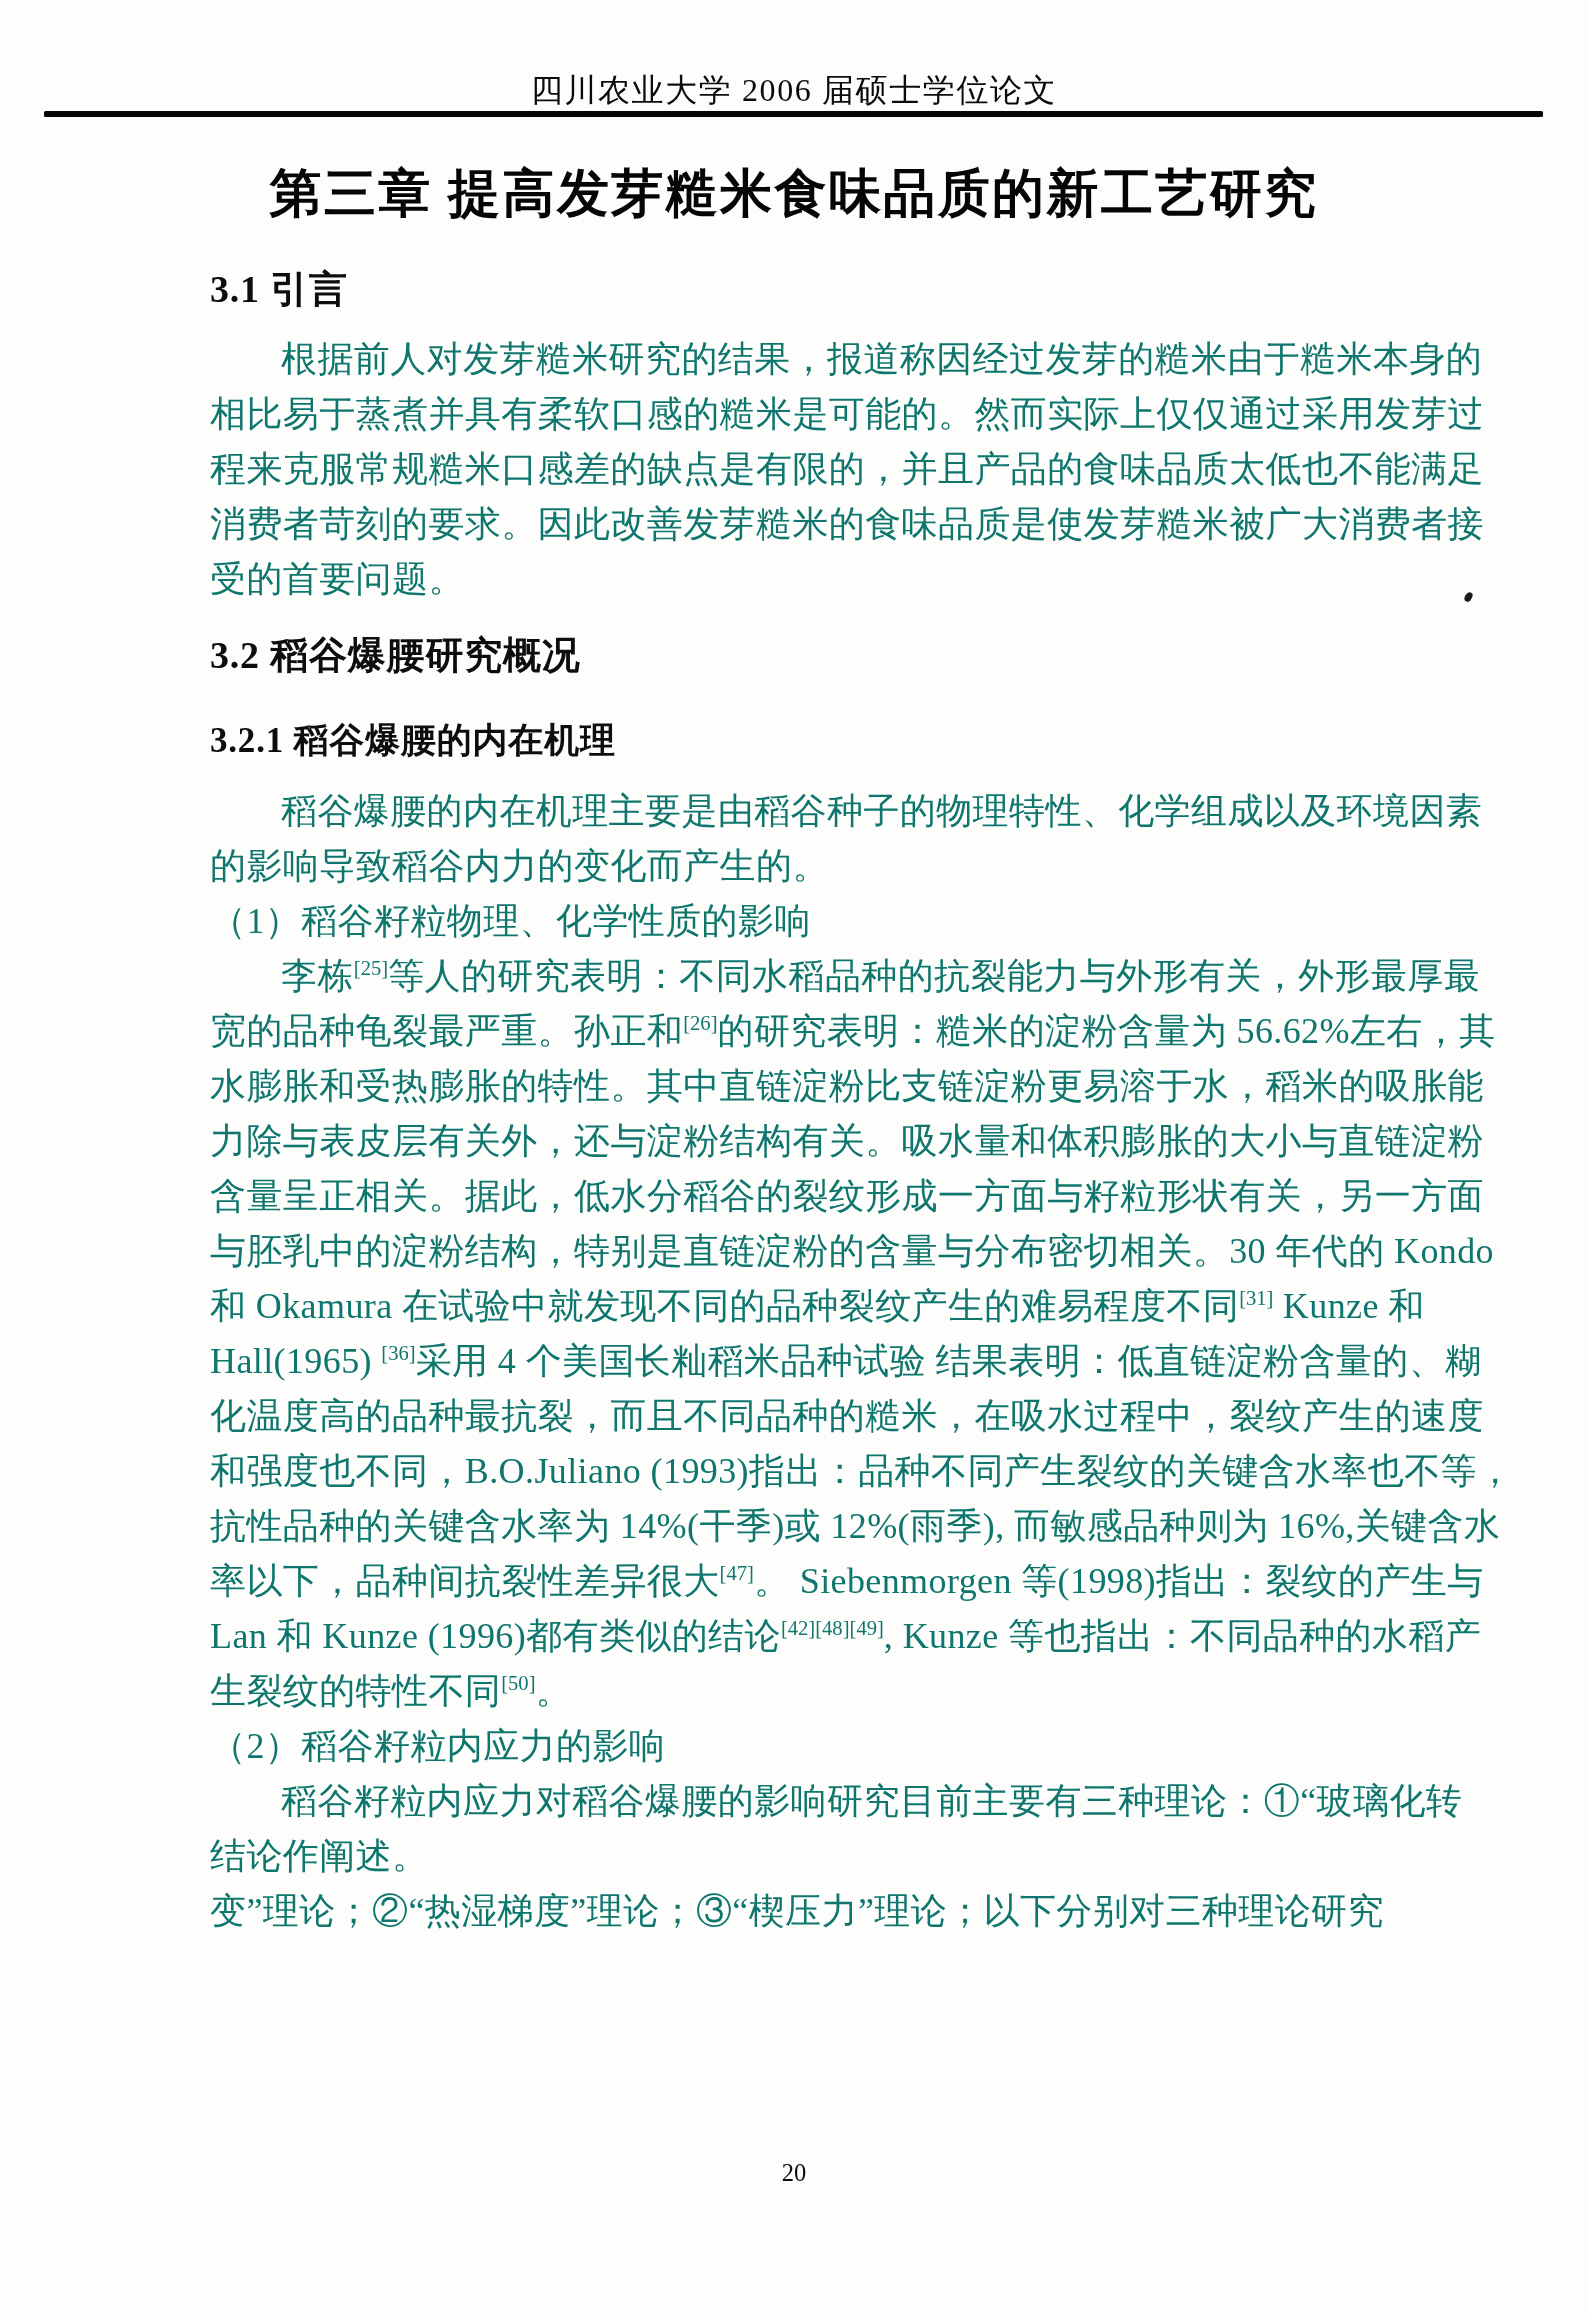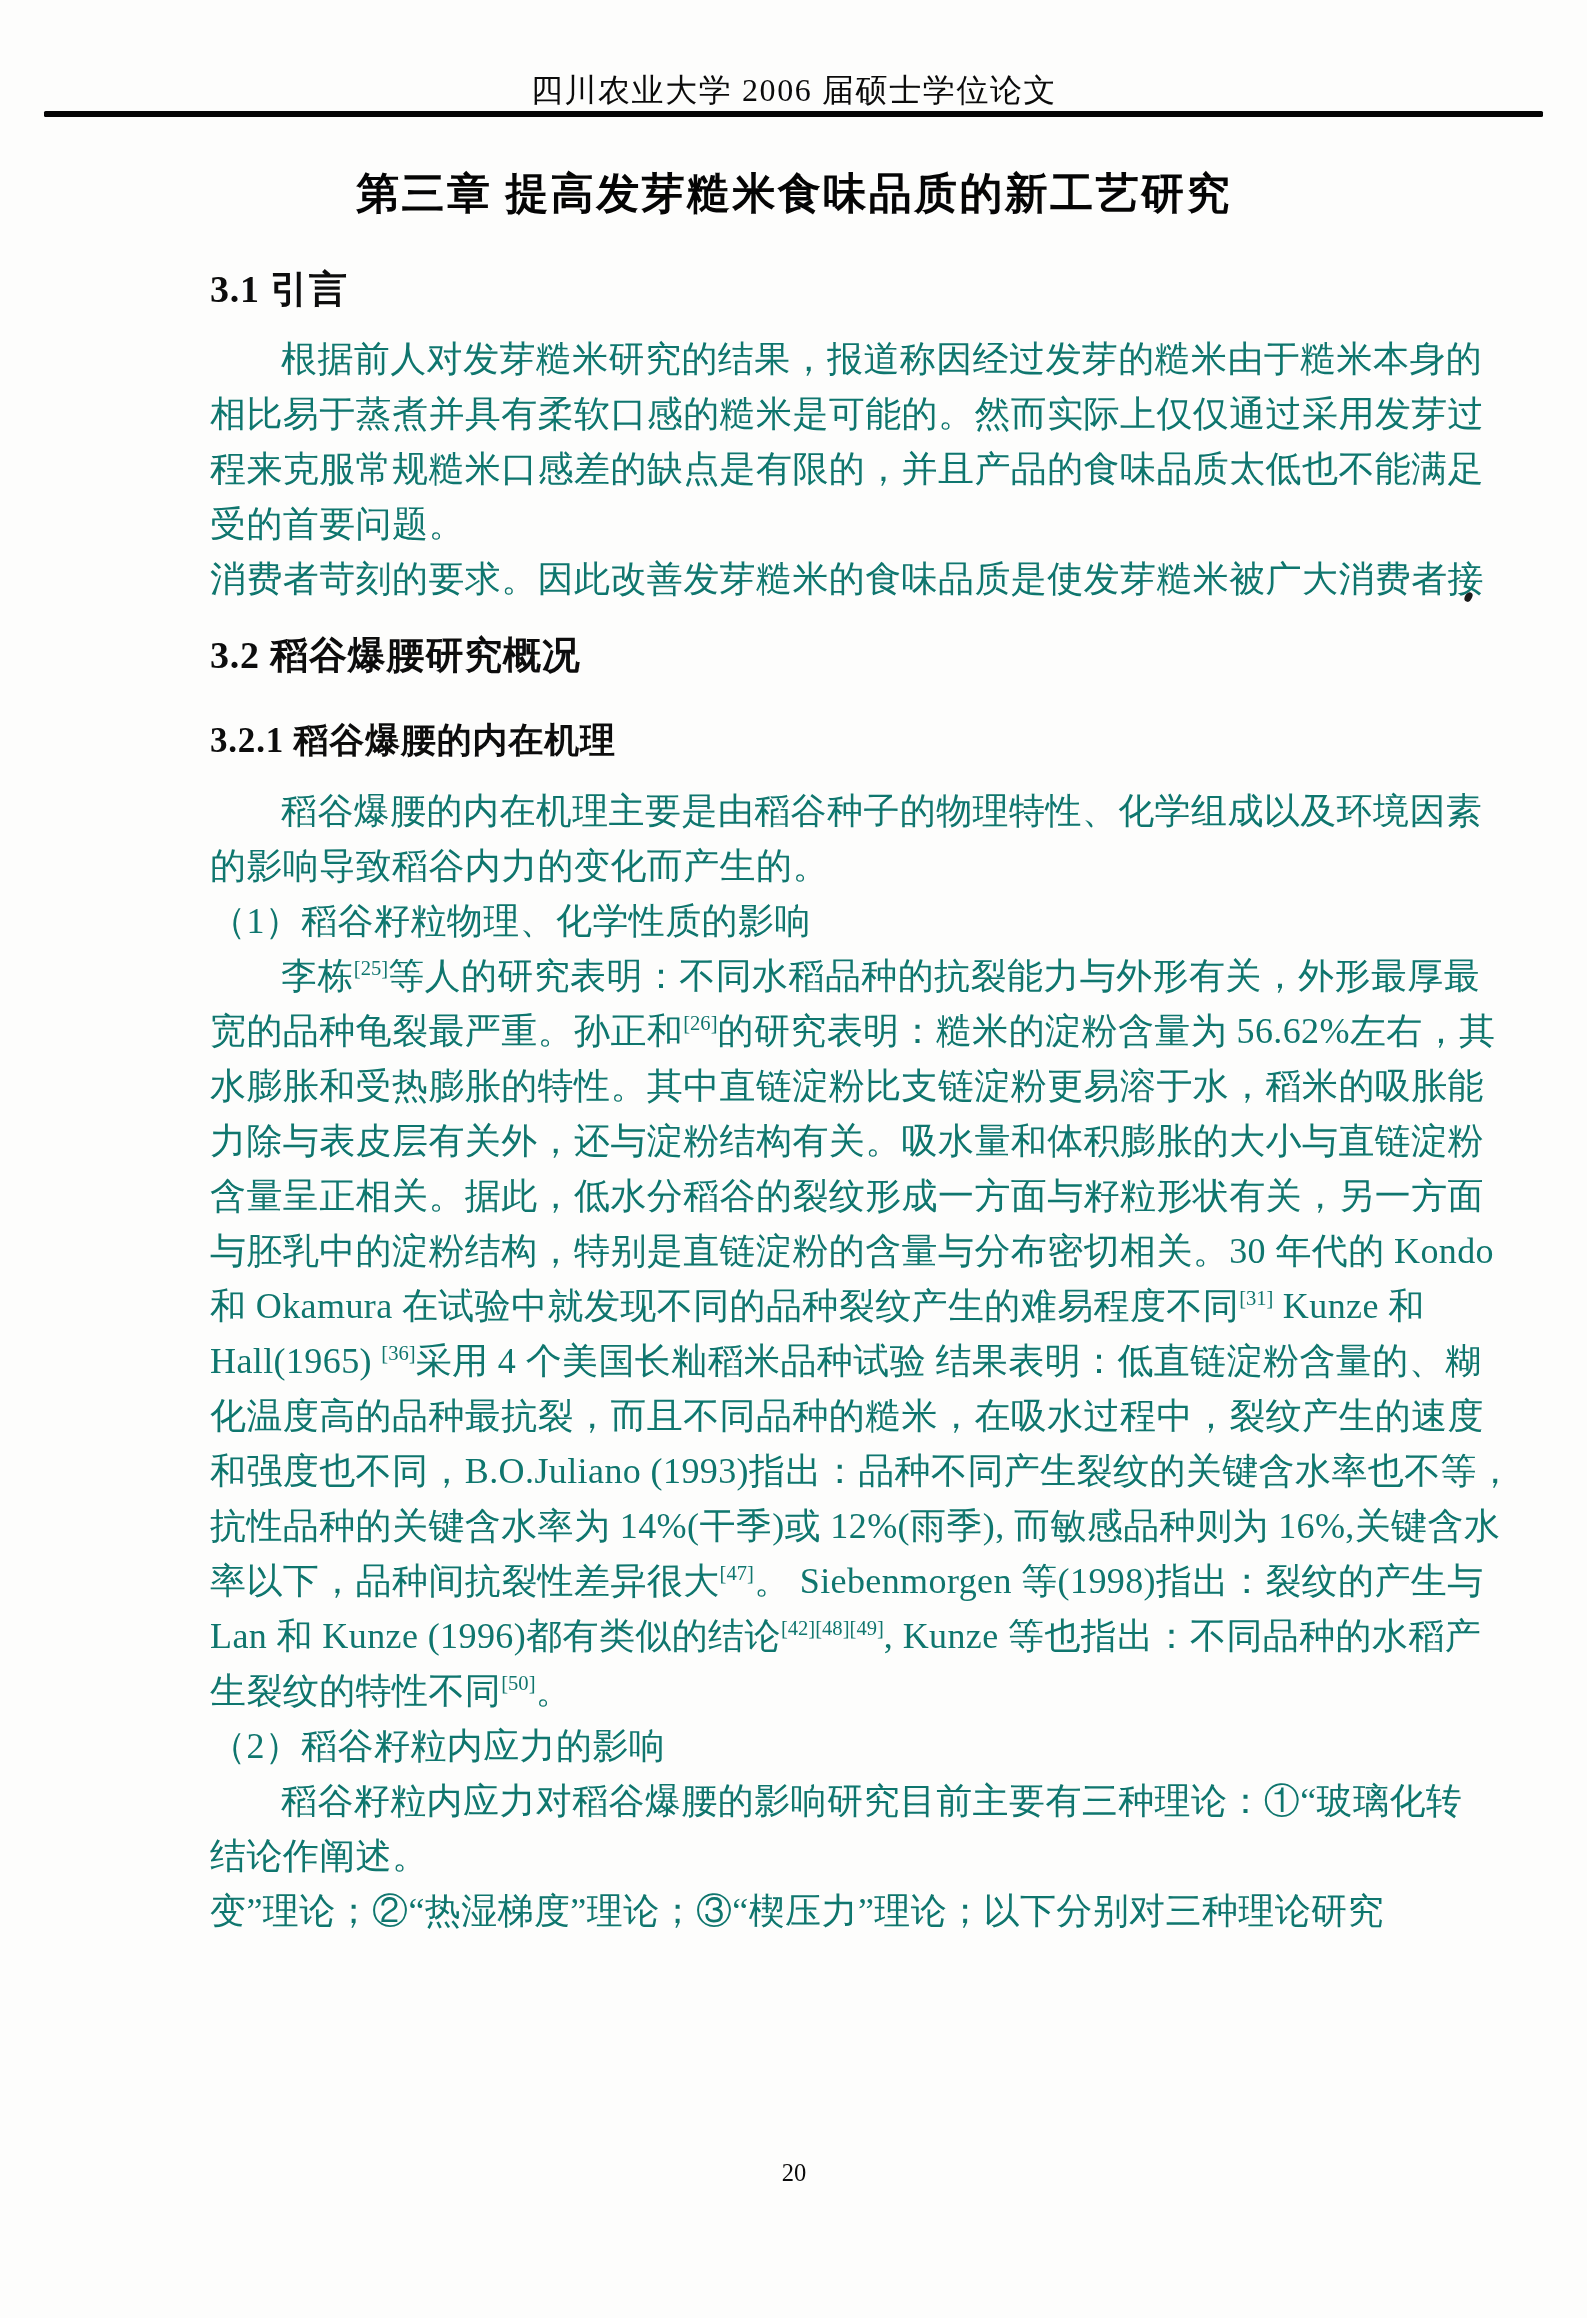--- a/index.html
+++ b/index.html
@@ -23,21 +23,21 @@
   .header-rule {
     position: absolute; top: 111px; left: 44px;
     width: 1499px; height: 6.3px;
     background: #050505;
     border-radius: 1.6px;
   }
   .chapter-title {
     position: absolute; top: 168px; left: 0; width: 100%;
     margin: 0;
     text-align: center;
-    font-size: 43px; line-height: 52px;
+    font-size: 52px; line-height: 52px;
     font-weight: bold;
     letter-spacing: 2.4px;
     color: #050505;
   }
 
   .content {
     position: absolute; top: 266px; left: 210px; width: 1285px;
   }
   .h1 {
     font-size: 38px; line-height: 47px;
@@ -95,22 +95,22 @@
   <div class="header-rule"></div>
 
   <h1 class="chapter-title">第三章 提高发芽糙米食味品质的新工艺研究</h1>
 
   <main class="content" id="content">
       <div class="h1">3.1 引言</div>
       <div class="paragraph">
         <div class="line indent">根据前人对发芽糙米研究的结果，报道称因经过发芽的糙米由于糙米本身的</div>
         <div class="line">相比易于蒸煮并具有柔软口感的糙米是可能的。然而实际上仅仅通过采用发芽过</div>
         <div class="line">程来克服常规糙米口感差的缺点是有限的，并且产品的食味品质太低也不能满足</div>
+        <div class="line">消费者苛刻的要求。因此改善发芽糙米的食味品质是使发芽糙米被广大消费者接</div>
         <div class="line">受的首要问题。</div>
-        <div class="line">消费者苛刻的要求。因此改善发芽糙米的食味品质是使发芽糙米被广大消费者接</div>
       </div>
       <div class="h1">3.2 稻谷爆腰研究概况</div>
       <div class="h2">3.2.1 稻谷爆腰的内在机理</div>
       <div class="paragraph">
         <div class="line indent">稻谷爆腰的内在机理主要是由稻谷种子的物理特性、化学组成以及环境因素</div>
         <div class="line">的影响导致稻谷内力的变化而产生的。</div>
         <div class="line">（1）稻谷籽粒物理、化学性质的影响</div>
         <div class="line indent">李栋<sup>[25]</sup>等人的研究表明：不同水稻品种的抗裂能力与外形有关，外形最厚最</div>
         <div class="line">宽的品种龟裂最严重。孙正和<sup>[26]</sup>的研究表明：糙米的淀粉含量为 56.62%左右，其</div>
         <div class="line">水膨胀和受热膨胀的特性。其中直链淀粉比支链淀粉更易溶于水，稻米的吸胀能</div>

